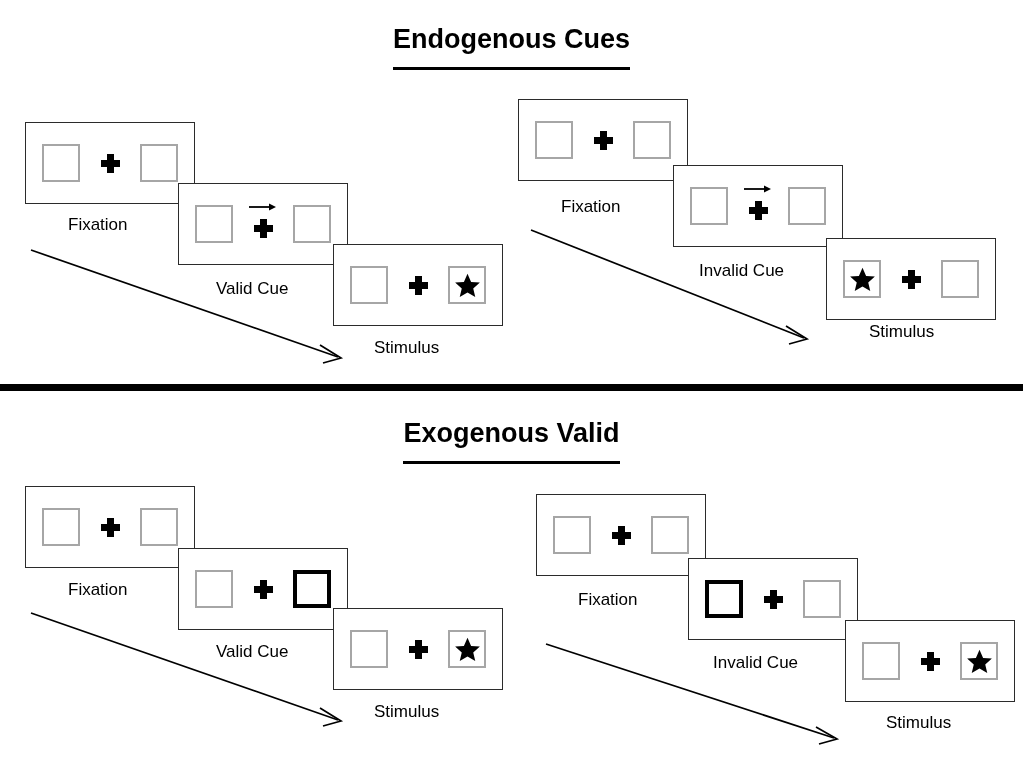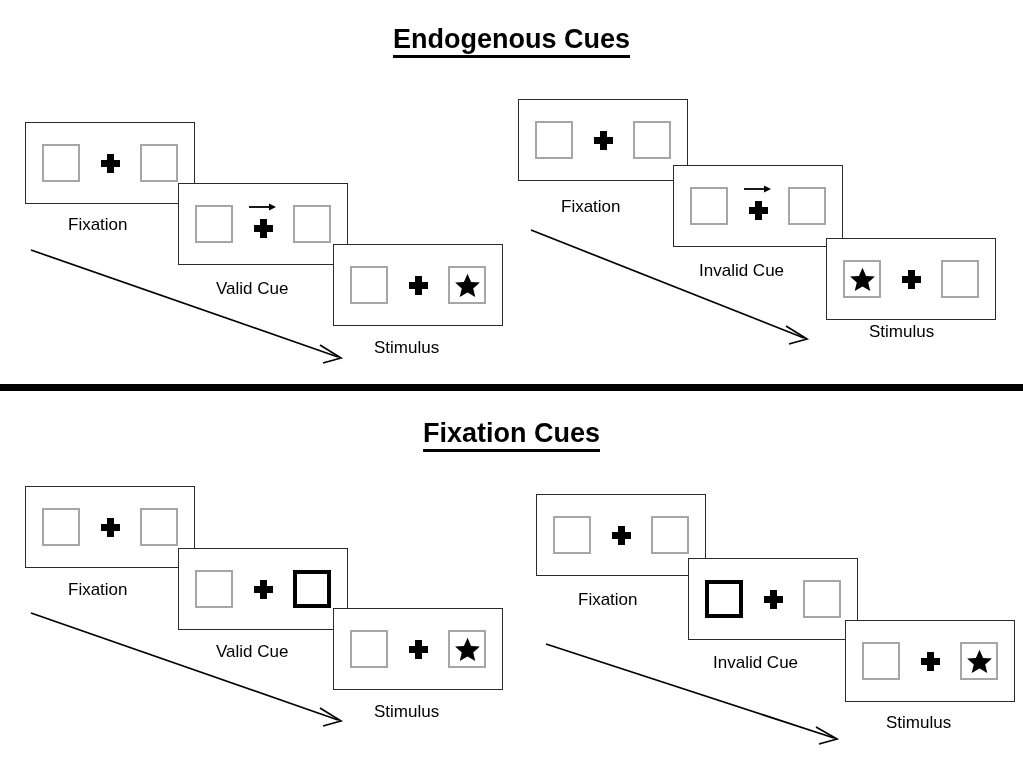--- a/index.html
+++ b/index.html
@@ -20,21 +20,21 @@
   .section-title {
     position: absolute;
     width: 100%;
     text-align: center;
     font-size: 27px;
     font-weight: bold;
     letter-spacing: 0px;
   }
   .section-title span {
     border-bottom: 3px solid #000;
-    padding-bottom: 1px;
+    padding-bottom: 13px;
   }
   #title-endogenous { top: 24px; left: 0; }
   #title-exogenous  { top: 418px; left: 0; }
 
   
   .divider {
     position: absolute;
     left: 0;
     width: 1023px;
     height: 7px;
@@ -221,21 +221,21 @@
       <div class="cross"></div>
     </div>
     <div class="box"></div>
   </div>
 </div>
 <div class="caption" style="left:869px; top:322px;">Stimulus</div>
 
 <div class="divider" style="top:384px;"></div>
 
 <div class="section-title" id="title-exogenous">
-  <span>Fixation Cues</span>
+  <span>Exogenous Valid</span>
 </div>
 
 <svg class="time-arrow" style="left:28px; top:608px; width:325px; height:125px;" viewBox="0 0 325 125">
   <line x1="3" y1="5" x2="310" y2="112" stroke="#000" stroke-width="1.7"></line>
   <path d="M292 100 L313 113 L295 118" fill="none" stroke="#000" stroke-width="1.7"></path>
 </svg>
 
 <svg class="time-arrow" style="left:543px; top:640px; width:305px; height:112px;" viewBox="0 0 305 112">
   <line x1="3" y1="4" x2="291" y2="98" stroke="#000" stroke-width="1.7"></line>
   <path d="M273 87 L294 99 L276 104" fill="none" stroke="#000" stroke-width="1.7"></path>

